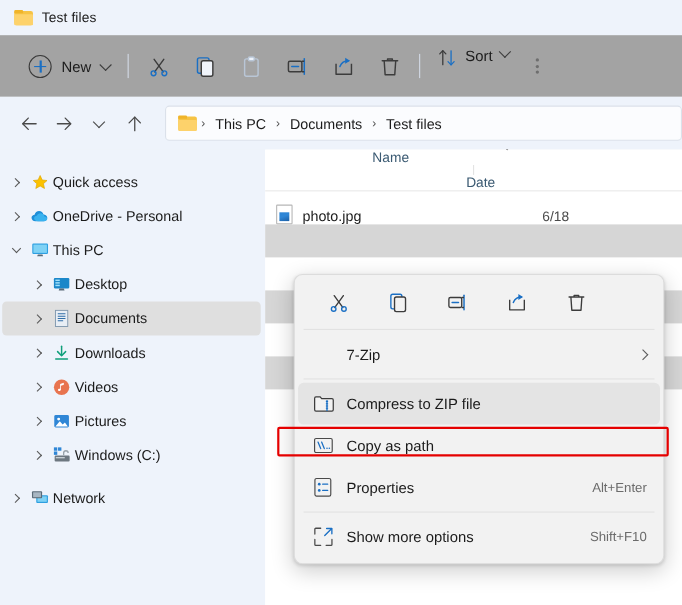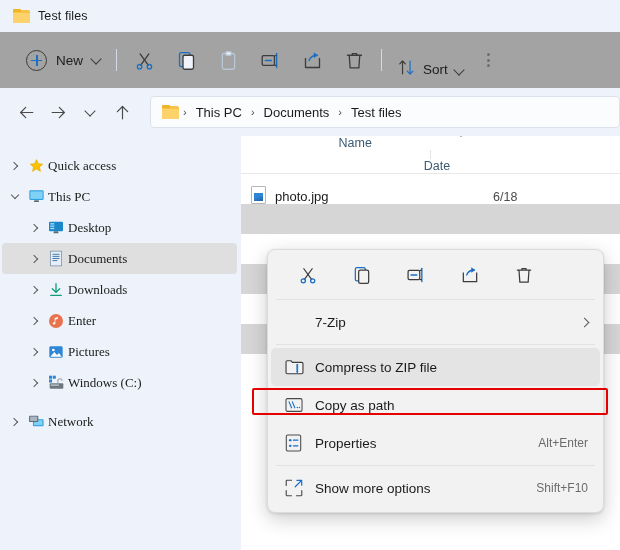--- a/index.html
+++ b/index.html
@@ -63,21 +63,21 @@
     border-bottom: 1.3px solid #3c3c3c; transform: rotate(45deg);
     margin-bottom: 3px;
   }
   .vsep { width: 1px; height: 22px; background: #d3dae6; margin: 0 6px; }
 
   .ticon {
     width: 42px; height: 34px; display: flex; align-items: center;
     justify-content: center; border-radius: 4px; cursor: default;
   }
   .sortbtn {
-    display: flex; align-items: flex-end; gap: 7px; height: 34px;
+    display: flex; align-items: flex-start; gap: 7px; height: 34px;
     padding: 0 9px; border-radius: 4px; cursor: default;
   }
   .sortbtn .lbl { font-size: 13.5px; color: #1b1b1b; }
   .kebab { display: flex; flex-direction: column; gap: 2.5px; align-items: center; }
   .kebab i { width: 3px; height: 3px; border-radius: 50%; background: #6e6e6e; display: block; }
 
   
   .navbar {
     position: absolute; left: 0; top: 88px; width: 620px; height: 48px;
     display: flex; align-items: center; background: #eef3fb;
@@ -93,21 +93,21 @@
     display: flex; align-items: center; padding-left: 11px; gap: 3px;
     overflow: hidden;
   }
   .crumb { font-size: 13px; color: #1b1b1b; padding: 0 5px; white-space: nowrap; }
   .crumb-sep { color: #4a4a4a; font-size: 11px; padding: 0 1px; }
 
   
   .body { position: absolute; left: 0; top: 136px; width: 620px; height: 414px; }
   .sidebar {
     position: absolute; left: 0; top: 0; width: 241px; height: 414px;
-    background: #eef3fb; overflow: hidden; font-family: Liberation Serif, serif;
+    background: #eef3fb; overflow: hidden;
   }
   .navitem {
     display: flex; align-items: center; height: 31px; cursor: default;
     border-radius: 4px; margin: 0 4px 0 2px; padding-left: 4px;
   }
   .navitem.sel { background: #dfdfdf; }
   .navitem.indent { padding-left: 24px; }
   .navitem .exp {
     width: 18px; flex: 0 0 18px; display: flex; align-items: center; justify-content: center;
   }
@@ -326,20 +326,32 @@
             <span class="c"></span>
           </span>
         <span class="ic">
           <svg width="15" height="15" viewBox="0 0 24 24">
               <path d="M12 2.5 L15 9 L22 9.8 L16.8 14.4 L18.3 21.3 L12 17.7 L5.7 21.3 L7.2 14.4 L2 9.8 L9 9 Z" fill="#fcc200" stroke="#e0a800" stroke-width="1"></path>
             </svg>
         </span>
         <span class="lbl">Quick access</span>
       </div>
 
+      <div class="navitem">
+        <span class="exp">
+            <span class="c"></span>
+          </span>
+        <span class="ic">
+          <svg width="16" height="15" viewBox="0 0 24 20">
+              <path d="M6.5 17 C3 17 1 14.8 1 12.2 C1 9.8 3 8 5.2 8 C5.8 5 8.3 3 11.3 3 C14.3 3 16.6 5 17.2 7.6 C20 7.7 22.5 9.6 22.5 12.3 C22.5 15 20.3 17 17.5 17 Z" fill="#1f8fd8"></path>
+              <path d="M10 17 C6.6 17 4.5 15.3 4.5 13 C4.5 11 6.2 9.4 8.3 9.4 C9 7.3 11 6 13.2 6 C16 6 18.2 8 18.5 10.6 C20.6 10.9 22.5 12 22.5 13.6 C22.5 15.6 20.4 17 18 17 Z" fill="#39b2ef"></path>
+            </svg>
+        </span>
+        <span class="lbl">OneDrive - Personal</span>
+      </div>
 
       <div class="navitem">
         <span class="exp">
             <span class="c open"></span>
           </span>
         <span class="ic">
           <svg width="17" height="15" viewBox="0 0 24 22">
               <rect x="1.5" y="2" width="21" height="14" rx="1.6" fill="#2e9fe0"></rect>
               <rect x="3" y="3.5" width="18" height="11" fill="#7fd2f5"></rect>
               <path d="M8 19 H16 L15 16.5 H9 Z" fill="#5a6b78"></path>
@@ -394,21 +406,21 @@
       <div class="navitem indent">
         <span class="exp">
             <span class="c"></span>
           </span>
         <span class="ic">
           <svg width="16" height="16" viewBox="0 0 24 24">
               <circle cx="12" cy="12" r="10.5" fill="#e8744f"></circle>
               <path d="M15 6 L10 7.6 V14.2 C9.5 13.9 8.8 13.9 8.2 14.2 C7.2 14.7 6.8 15.7 7.3 16.5 C7.8 17.3 8.9 17.5 9.9 17 C10.7 16.6 11.2 15.9 11.1 15.2 V10 L15 8.8 Z" fill="#fff"></path>
             </svg>
         </span>
-        <span class="lbl">Enter</span>
+        <span class="lbl">Videos</span>
       </div>
 
       <div class="navitem indent">
         <span class="exp">
             <span class="c"></span>
           </span>
         <span class="ic">
           <svg width="16" height="16" viewBox="0 0 24 24">
               <rect x="2" y="3.5" width="20" height="17" rx="2" fill="#2f86d6"></rect>
               <circle cx="8" cy="9" r="2" fill="#fff"></circle>

